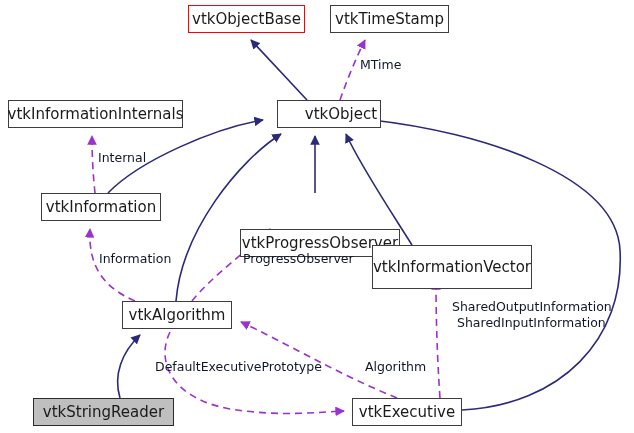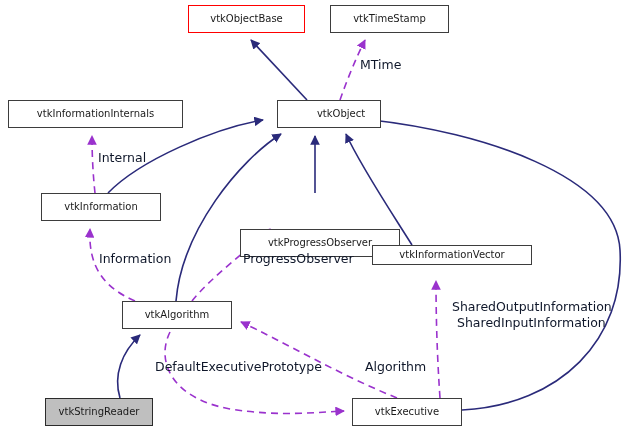--- a/index.html
+++ b/index.html
@@ -23,21 +23,21 @@
     top: 0;
     width: 634px;
     height: 433px;
   }
   .node {
     position: absolute;
     box-sizing: border-box;
     border: 1px solid #3d3d3d;
     background: #ffffff;
     color: #1a1a1a;
-    font-size: 10px;
+    font-size: 15px;
     line-height: 1;
     display: flex;
     align-items: center;
     justify-content: center;
     white-space: nowrap;
     z-index: 5;
   }
   .node.highlight {
     background: #bfbfbf;
     border: 1px solid #2b2b2b;
@@ -117,29 +117,29 @@
   </div>
 
   <div class="node" style="left:41px; top:193px; width:120px; height:28px;">
     <span>vtkInformation</span>
   </div>
 
   <div class="node" style="left:240px; top:193px; width:160px; height:28px;margin-top:36px;">
     <span>vtkProgressObserver</span>
   </div>
 
-  <div class="node" style="left:372px; top:245px; width:160px; height:20px;">
+  <div class="node" style="left:372px; top:245px; width:160px; height:44px;">
     <span>vtkInformationVector</span>
   </div>
 
   <div class="node" style="left:122px; top:301px; width:110px; height:28px;">
     <span>vtkAlgorithm</span>
   </div>
 
-  <div class="node highlight" style="left:45px; top:398px; width:108px; height:28px;">
+  <div class="node highlight" style="left:33px; top:398px; width:141px; height:28px;">
     <span>vtkStringReader</span>
   </div>
 
   <div class="node" style="left:352px; top:398px; width:110px; height:28px;">
     <span>vtkExecutive</span>
   </div>
 
   <div class="edge-label" style="left:360px; top:58px;">MTime</div>
 
   <div class="edge-label" style="left:98px; top:151px;">Internal</div>

